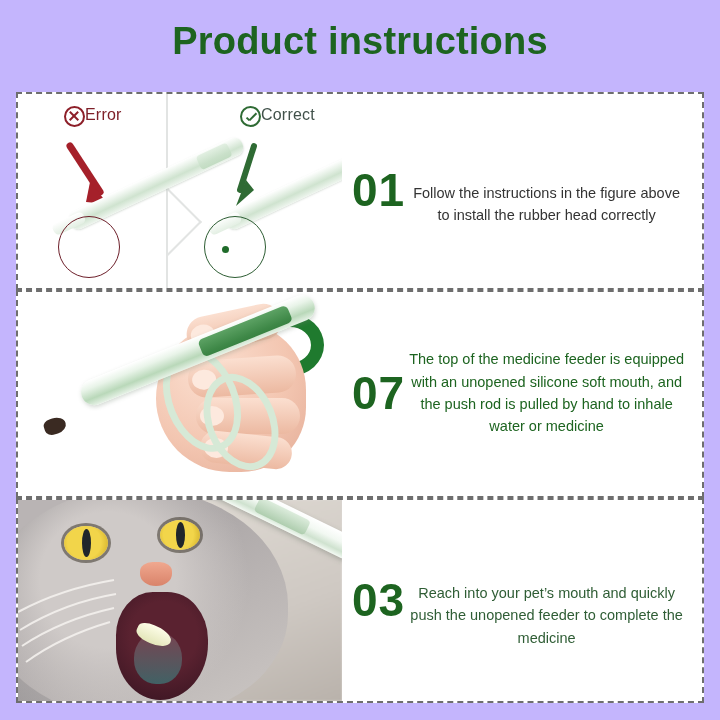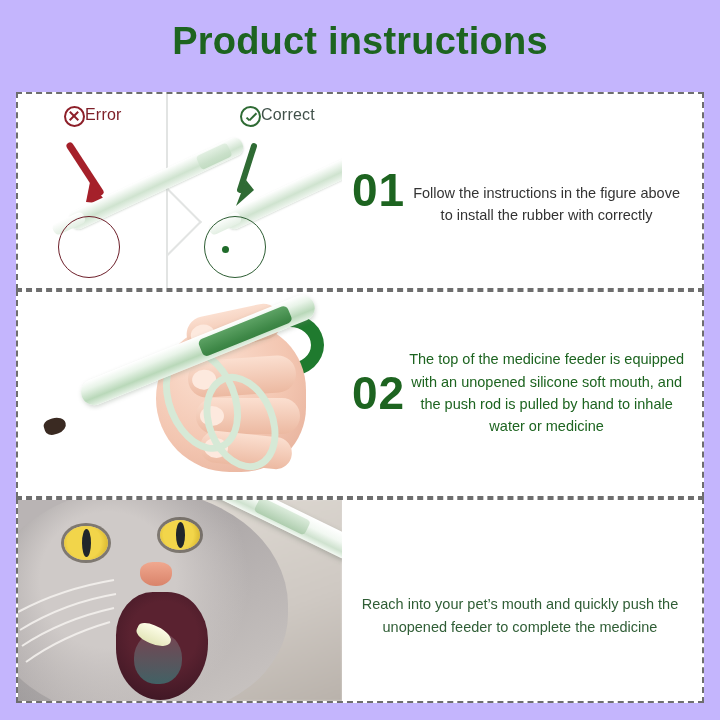--- a/index.html
+++ b/index.html
@@ -387,21 +387,21 @@
           <div class="syr syr-ok">
             <span class="syr-tip" style="left:-18px; top:3px;"></span>
           </div>
           <span class="dot-head" style="left:204px; top:152px;"></span>
           <div class="hl-circle ok" style="left:186px; top:122px;"></div>
         </div>
       </div>
 
       <div class="copy">
         <div class="step-num">01</div>
-        <div class="step-body">Follow the instructions in the figure above to install the rubber with correctly</div>
+        <div class="step-body">Follow the instructions in the figure above to install the rubber head correctly</div>
       </div>
     </div>
 
     <div class="panel panel-2">
       <div class="media">
         <div class="hand-scene">
           <div class="ring-green"></div>
           <div class="palm"></div>
           <div class="finger f1">
               <span class="nail" style="left:4px; top:8px;"></span>
@@ -416,21 +416,21 @@
               <span class="nail" style="left:4px; top:7px;"></span>
             </div>
           <div class="feeder-loop"></div>
           <div class="feeder-loop b"></div>
           <div class="feeder-body"></div>
           <div class="soft-mouth"></div>
         </div>
       </div>
 
       <div class="copy">
-        <div class="step-num">02</div>
+        <div class="step-num">07</div>
         <div class="step-body">The top of the medicine feeder is equipped with an unopened silicone soft mouth, and the push rod is pulled by hand to inhale water or medicine</div>
       </div>
     </div>
 
     <div class="panel panel-3">
       <div class="media">
         <div class="cat-photo">
           <div class="cat-bg-blur"></div>
           <div class="cat-face"></div>
           <div class="cat-eye eye-l">
@@ -449,18 +449,19 @@
               <path d="M96 38 C60 46 28 60 4 76"></path>
               <path d="M92 52 C58 62 30 76 8 92"></path>
             </g>
           </svg>
           <div class="feeder-3"></div>
           <div class="feeder-3-tip"></div>
         </div>
       </div>
 
       <div class="copy">
+        <div class="step-num">03</div>
         <div class="step-body">Reach into your pet’s mouth and quickly push the unopened feeder to complete the medicine</div>
       </div>
     </div>
 
   </div>
 </div>
 
 </body></html>

